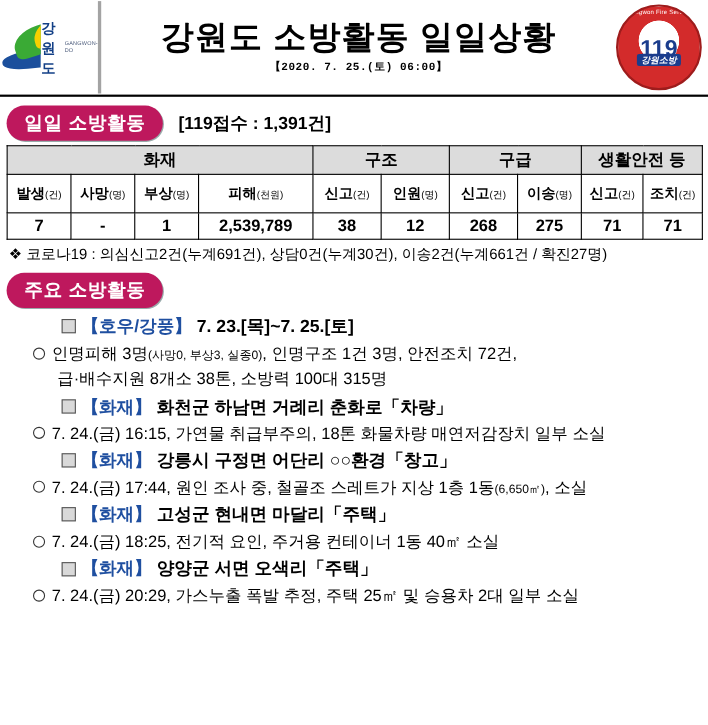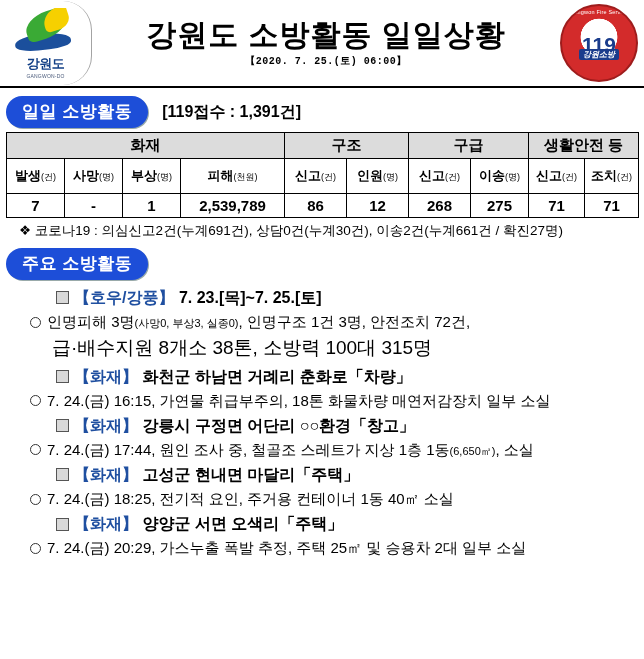--- a/index.html
+++ b/index.html
@@ -27,26 +27,25 @@
     display: flex;
     align-items: center;
     height: 88px;
     border-bottom: 2px solid #000;
     box-sizing: border-box;
   }
   .logo-left {
     width: 92px;
     height: 84px;
     display: flex;
-    flex-direction: column;
+    flex-direction: row;
     align-items: center;
     justify-content: center;
-    border-right: 1px solid #a3a3a3;
+    border-right: 3px solid #a3a3a3;
     box-sizing: border-box;
-    border-radius: 29px;
   }
   .logo-left .mark {
     width: 66px;
     height: 46px;
     position: relative;
     overflow: hidden;
   }
   .logo-left .mark .swoosh-blue {
     position: absolute;
     left: 2px; top: 26px;
@@ -153,21 +152,21 @@
     font-style: italic;
   }
 
   
   .section-row {
     display: flex;
     align-items: center;
     margin: 8px 0 4px 6px;
   }
   .pill {
-    background: #1d4ed8;
+    background: #be185d;
     color: #ffffff;
     font-size: 17px;
     font-weight: bold;
     padding: 4px 16px 5px 16px;
     border-radius: 16px;
     letter-spacing: 0.5px;
     white-space: nowrap;
     box-shadow: 1px 1px 0 #9aa;
   }
   .pill-note {
@@ -208,21 +207,21 @@
   }
   table.stats td.val {
     font-size: 15px;
     font-weight: bold;
     padding: 3px 0;
   }
 
   
   .note {
     font-size: 13.5px;
-    margin: 4px 0 0 19px;
+    margin: 4px 0 0 8px;
     white-space: nowrap;
   }
   .note-sub {
     font-size: 13.5px;
     margin: 2px 0 0 84px;
     white-space: nowrap;
   }
 
   
   .items {
@@ -264,21 +263,21 @@
     border-radius: 50%;
     margin-right: 6px;
     vertical-align: middle;
     position: relative;
     top: -1px;
   }
   .small {
     font-size: 11px;
   }
   .detail-cont {
-    font-size: 19px;
+    font-size: 15px;
     margin-left: 44px;
     line-height: 1.55;
     white-space: nowrap;
   }
 </style>
 </head>
 <body>
 
 <div class="page">
 
@@ -342,21 +341,21 @@
       <th class="sub"><span>신고</span><span class="unit">(건)</span></th>
       <th class="sub"><span>이송</span><span class="unit">(명)</span></th>
       <th class="sub"><span>신고</span><span class="unit">(건)</span></th>
       <th class="sub"><span>조치</span><span class="unit">(건)</span></th>
     </tr>
     <tr>
       <td class="val">7</td>
       <td class="val">-</td>
       <td class="val">1</td>
       <td class="val">2,539,789</td>
-      <td class="val">86</td>
+      <td class="val">38</td>
       <td class="val">12</td>
       <td class="val">268</td>
       <td class="val">275</td>
       <td class="val">71</td>
       <td class="val">71</td>
     </tr>
   </tbody>
     </table>
 
   <div class="note">❖ 코로나19 : 의심신고2건(누계691건),  상담0건(누계30건), 이송2건(누계661건 / 확진27명)</div>

